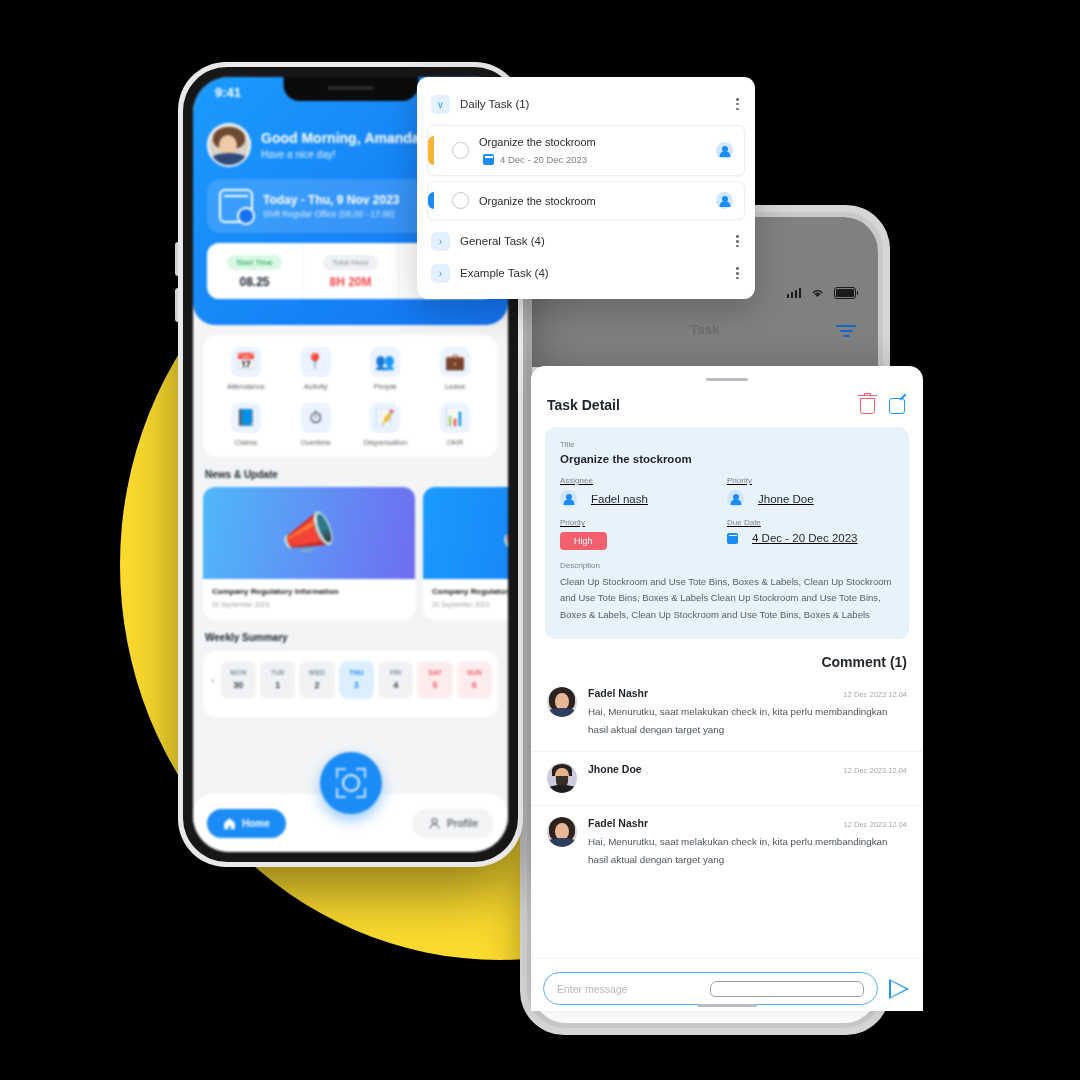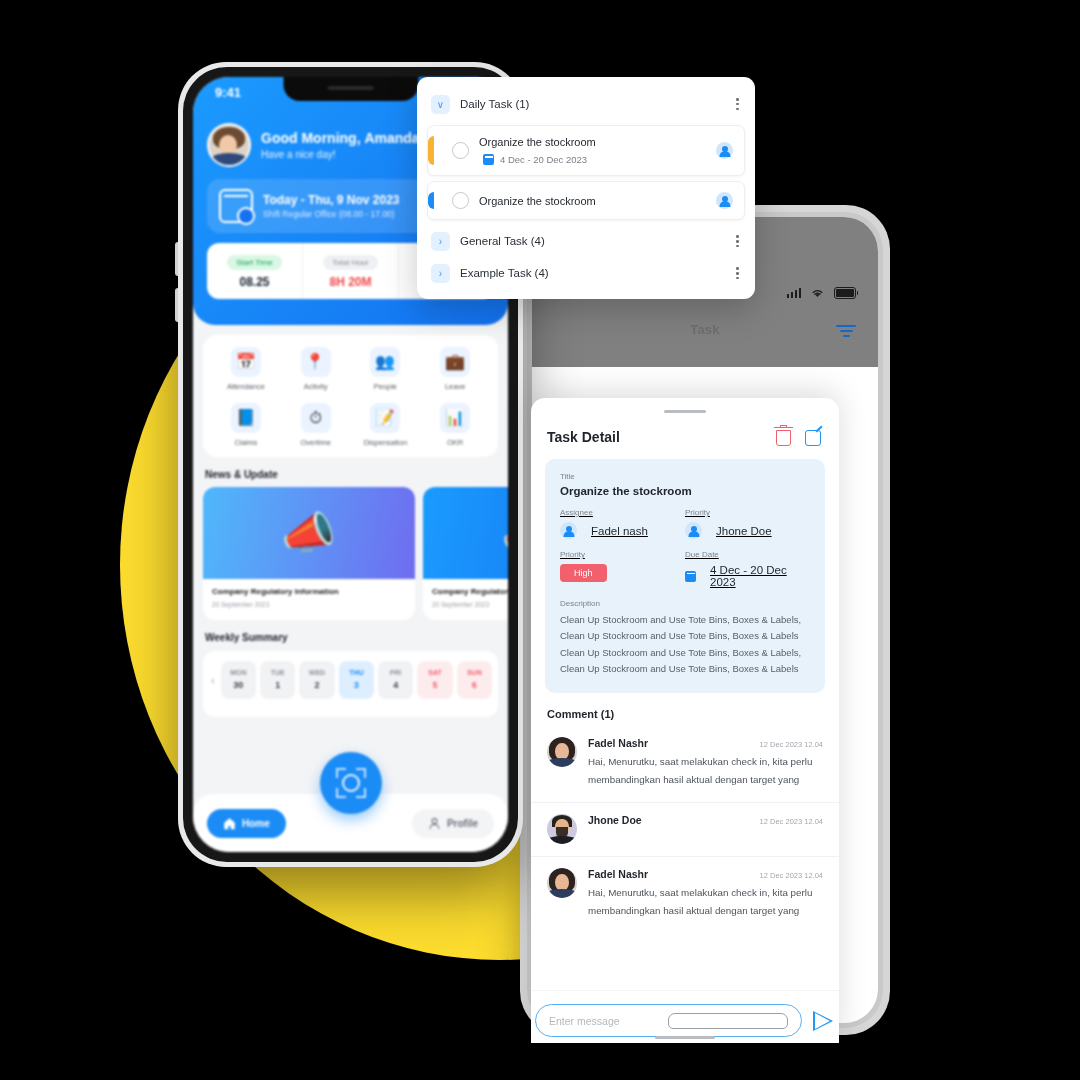--- a/index.html
+++ b/index.html
@@ -132,22 +132,22 @@
   .ttitle{font-size:11px;color:#1f242b;}
   .tdate{display:flex;align-items:center;gap:6px;margin-top:6px;margin-left:4px;}
   .tdate .cico{width:11px;height:11px;background:#1b8cf5;border-radius:2px;position:relative;flex:none;}
   .tdate .cico::before{content:"";position:absolute;left:1.5px;right:1.5px;top:2px;height:1.4px;background:#fff;}
   .tdate span{font-size:9.5px;color:#7b8089;}
   .tav{width:17px;height:17px;border-radius:50%;background:#cfe6fb;position:relative;flex:none;}
   .tav::before{content:"";position:absolute;left:50%;top:3.5px;transform:translateX(-50%);width:6px;height:6px;border-radius:50%;background:#1b8cf5;}
   .tav::after{content:"";position:absolute;left:50%;bottom:2px;transform:translateX(-50%);width:11px;height:6px;border-radius:6px 6px 0 0;background:#1b8cf5;}
 
   
-  .sheet{position:absolute;left:531px;top:366px;width:308px;height:645px;background:#fff;
-    border-radius:14px 14px 0 0;box-shadow:0 -6px 30px rgba(0,0,0,.14);overflow:hidden;margin-top:32px;}
+  .sheet{position:absolute;left:531px;top:366px;width:392px;height:645px;background:#fff;
+    border-radius:14px 14px 0 0;box-shadow:0 -6px 30px rgba(0,0,0,.14);overflow:hidden;}
   .grab{width:42px;height:3px;background:#b9bdc2;border-radius:3px;margin:12px auto 0;}
   .sheet-hd{display:flex;align-items:center;padding:14px 16px 0;}
   .sheet-ttl{flex:1;font-size:14px;font-weight:700;color:#1f242b;}
   .ico-btn{width:20px;height:20px;margin-left:10px;position:relative;}
   .trash{width:13px;height:14px;border:1.4px solid #f2606e;border-radius:0 0 3px 3px;margin:3px auto 0;position:relative;}
   .trash::before{content:"";position:absolute;left:-3px;right:-3px;top:-4px;height:1.4px;background:#f2606e;}
   .trash::after{content:"";position:absolute;left:3px;top:-6.5px;width:5px;height:2.5px;border:1.4px solid #f2606e;border-bottom:0;}
   .editi{width:14px;height:14px;border:1.5px solid #2196f3;border-radius:3px;margin:3px auto 0;position:relative;}
   .editi::after{content:"";position:absolute;right:-3px;top:-3px;width:8px;height:2px;background:#2196f3;transform:rotate(-45deg);}
 
@@ -155,21 +155,21 @@
   .lbl{font-size:8px;color:#7d838b;}
   .val{font-size:11.5px;color:#1f242b;margin-top:4px;}
   .val.b{font-weight:700;}
   .two{display:flex;margin-top:11px;}
   .two>div{flex:1;text-decoration:underline;}
   .who{display:flex;align-items:center;gap:14px;margin-top:5px;}
   .badge-high{display:inline-block;background:#f2606e;color:#fff;font-size:9px;
     padding:4px 14px;border-radius:4px;margin-top:5px;}
   .desc{font-size:9.5px;color:#596069;line-height:1.72;margin-top:4px;}
 
-  .cmt-hd{font-size:11px;font-weight:700;color:#1f242b;padding:15px 16px 6px;}
+  .cmt-hd{font-size:14px;font-weight:700;color:#1f242b;padding:15px 16px 6px;text-align:right;}
   .cmt{display:flex;gap:11px;padding:11px 16px 12px;border-top:1px solid #f0f1f3;}
   .cmt:first-of-type{border-top:0;}
   .cav{width:30px;height:30px;border-radius:50%;flex:none;overflow:hidden;position:relative;background:#d8d2cf;}
   .cav.f .hair{position:absolute;left:2px;top:0;right:2px;height:24px;background:#2c2220;border-radius:50% 50% 35% 35%;}
   .cav.f .face{position:absolute;left:8px;top:6px;width:14px;height:17px;background:#e8b896;border-radius:48%;}
   .cav.f .body{position:absolute;left:0;bottom:0;right:0;height:9px;background:#2d3d5e;border-radius:50% 50% 0 0;}
   .cav.m{background:#cdc9de;}
   .cav.m .hair{position:absolute;left:5px;top:1px;right:5px;height:12px;background:#27211c;border-radius:50% 50% 0 0;}
   .cav.m .face{position:absolute;left:8px;top:5px;width:14px;height:17px;background:#e5b48d;border-radius:46%;}
   .cav.m .beard{position:absolute;left:9px;top:13px;width:12px;height:11px;background:#3a2e24;border-radius:0 0 50% 50%;}
@@ -178,21 +178,21 @@
   .crow1{display:flex;align-items:baseline;}
   .cname{flex:1;font-size:10.5px;font-weight:700;color:#1f242b;}
   .ctime{font-size:7.5px;color:#a2a7ae;}
   .ctext{font-size:9.8px;color:#4d545c;line-height:1.85;margin-top:4px;}
   .att{display:flex;align-items:center;gap:9px;margin-top:6px;}
   .pdf{width:15px;height:18px;background:#fff;border:1px solid #e2e4e7;border-radius:2px;position:relative;flex:none;}
   .pdf::before{content:"PDF";position:absolute;left:1px;top:1px;right:1px;font-size:4px;color:#fff;background:#e8312b;text-align:center;border-radius:1px;}
   .pdf::after{content:"\2193";position:absolute;left:0;right:0;bottom:1px;text-align:center;font-size:8px;color:#e8312b;}
   .att a{font-size:10px;color:#1b8cf5;text-decoration:none;}
 
-  .composer{position:absolute;left:0;right:0;bottom:0;background:#fff;padding:13px 4px 6px;
+  .composer{position:absolute;left:0;right:0;bottom:0;background:#fff;padding:13px 12px 6px;
     display:flex;align-items:center;gap:11px;box-sizing:border-box;border-top:1px solid #f3f4f6;}
   .minput{flex:1;height:31px;border:1.3px solid #55b0f6;border-radius:17px;display:flex;align-items:center;padding:0 13px;}
   .minput span{flex:1;font-size:10.5px;color:#b3b8bf;}
   .clip{width:13px;height:14px;border:1.4px solid #9aa0a8;border-radius:7px 7px 5px 5px;border-top-color:#9aa0a8;}
   .send{width:22px;height:20px;position:relative;flex:none;}
   .send::before{content:"";position:absolute;left:0;top:0;border-left:20px solid #2196f3;
     border-top:10px solid transparent;border-bottom:10px solid transparent;}
   .send::after{content:"";position:absolute;left:2px;top:2px;border-left:15px solid #fff;
     border-top:8px solid transparent;border-bottom:8px solid transparent;}
   .homebar{position:absolute;left:50%;transform:translateX(-50%);bottom:4px;width:60px;height:3px;background:#b9bdc2;border-radius:3px;}

